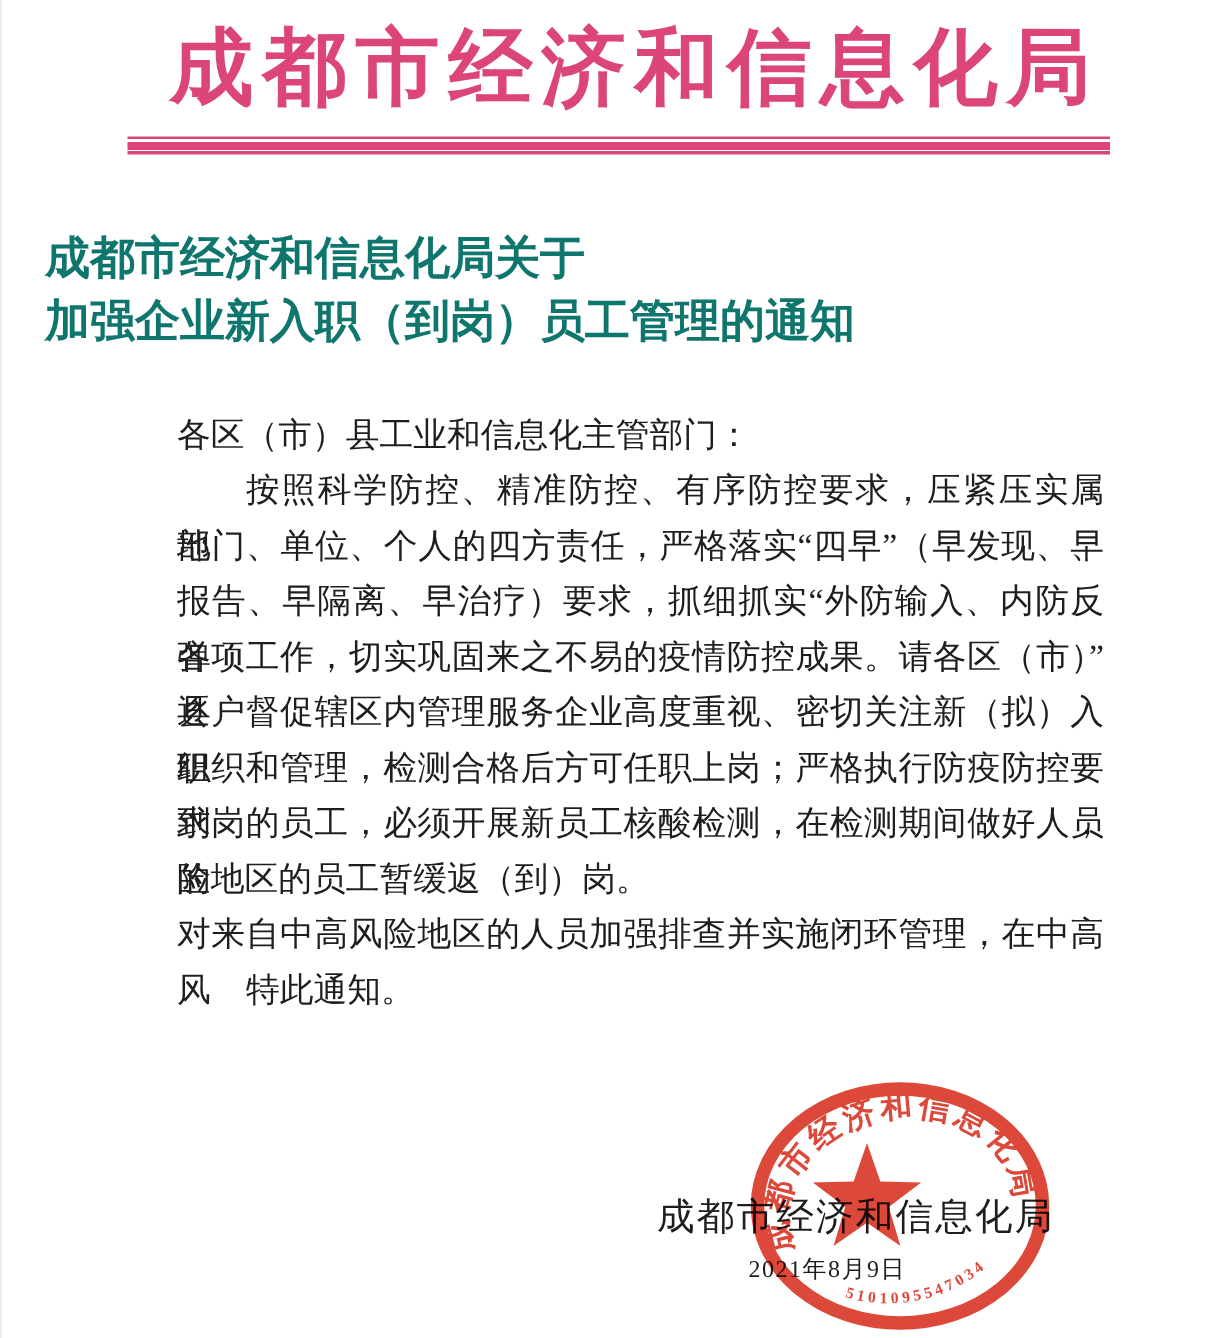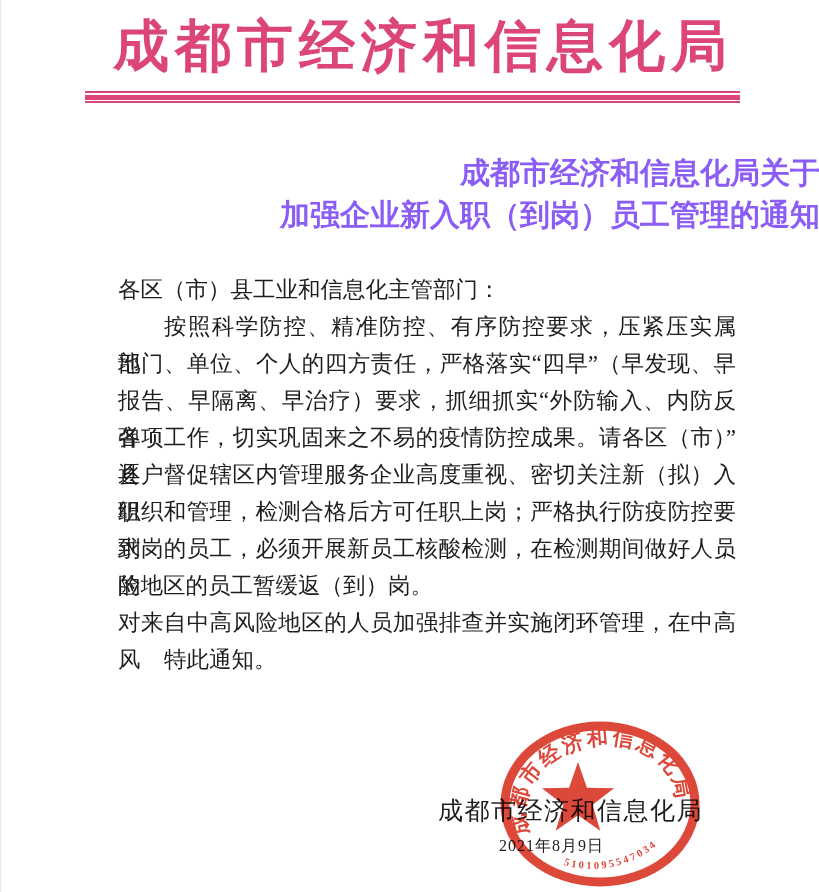--- a/index.html
+++ b/index.html
@@ -37,24 +37,24 @@
     background: linear-gradient(to bottom,
       var(--letterhead-pink) 0 2px,
       #ffffff 2px 4px,
       var(--letterhead-pink) 4px 9px,
       #ffffff 9px 10px,
       var(--letterhead-pink) 10px 12px);
   }
   
   .doc-title {
     position: absolute; left: 30px; top: 152px; width: 790px;
-    text-align: right;
+    text-align: left;
     font-size: 30px; font-weight: 700;
     line-height: 42px;
-    color: #8b5cf6;
+    color: #0f766e;
   }
   
   .doc-body {
     position: absolute; left: 118px; top: 271px; width: 618px;
     font-size: 22.5px;
     color: var(--ink);
   }
   .bline {
     height: 37px; line-height: 37px;
     white-space: nowrap;

